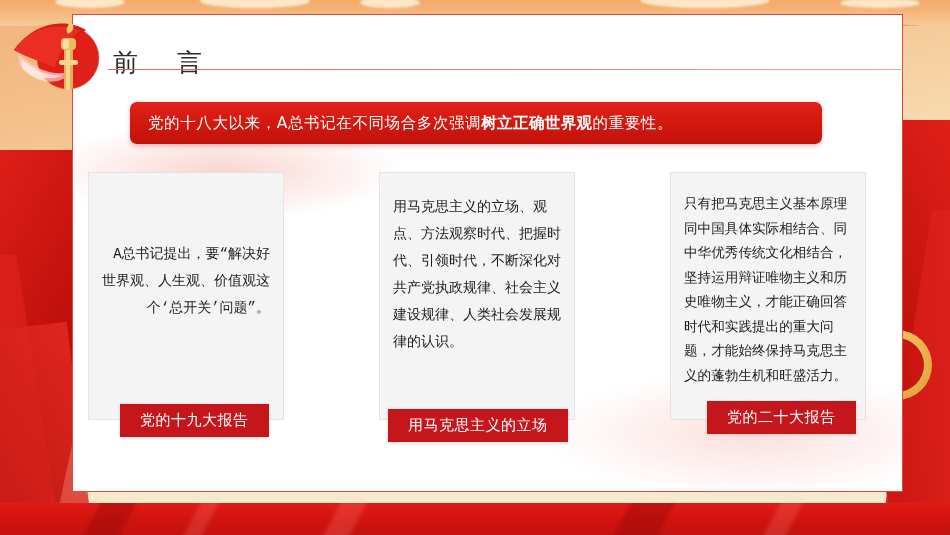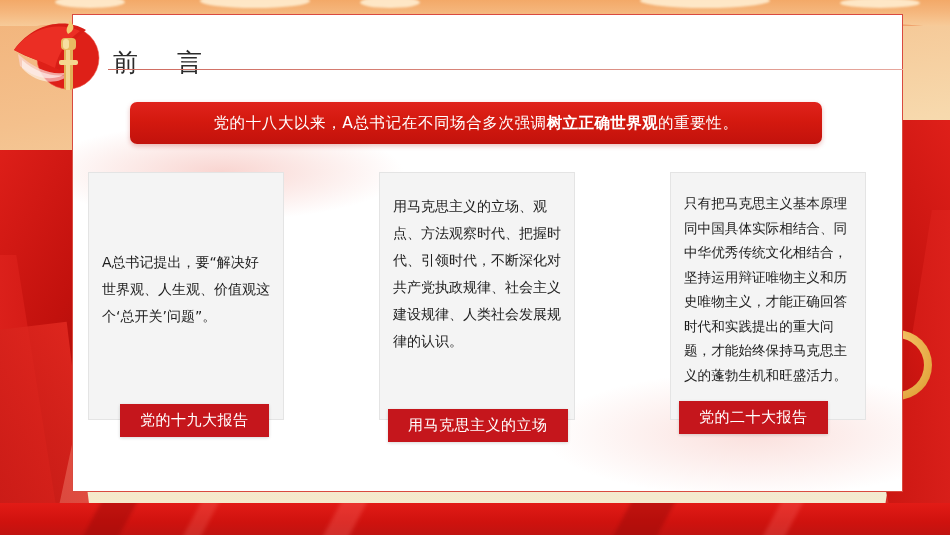--- a/index.html
+++ b/index.html
@@ -169,23 +169,23 @@
   
   .banner {
     position: absolute;
     left: 130px; top: 102px;
     width: 692px; height: 42px;
     border-radius: 7px;
     background: linear-gradient(180deg, #e0231c 0%, #d4190f 45%, #c2120c 100%);
     box-shadow: 0 2px 5px rgba(180,20,15,0.28);
     display: flex;
     align-items: center;
-    justify-content: center;
+    justify-content: flex-start;
     box-sizing: border-box;
-    padding: 0 31px;
+    padding: 0 18px;
   }
   .banner-text {
     color: #ffffff;
     font-size: 15.5px;
     letter-spacing: .6px;
     white-space: nowrap;
     font-family: "DejaVu Sans", "Liberation Sans", sans-serif;
   }
   .banner-text b {
     font-weight: bold;
@@ -211,38 +211,38 @@
   .qcard-body {
     position: absolute;
     left: 0; right: 0;
     padding: 12px 13px 0 13px;
     color: #1d1d1d;
     font-size: 14px;
     line-height: 27px;
     font-family: "DejaVu Sans", "Liberation Sans", sans-serif;
     box-sizing: border-box;
   }
-  .qcard-1 .qcard-body { top: 64px; text-align: left; }
+  .qcard-1 .qcard-body { top: 56px; text-align: right; font-family: Liberation Mono, monospace; }
   .qcard-2 .qcard-body { top: 8px; }
   .qcard-3 .qcard-body { top: 6px; font-size: 13.6px; line-height: 24.5px; }
 
   .qlabel {
     position: absolute;
     color: #ffffff;
     background: #c5161c;
     font-size: 15px;
     letter-spacing: .5px;
     padding: 7px 20px;
     white-space: nowrap;
     font-family: "DejaVu Sans", "Liberation Sans", sans-serif;
     box-shadow: 0 1px 3px rgba(0,0,0,0.16);
   }
   .qlabel-1 { left: 31px;  top: 231px; }
   .qlabel-2 { left: 8px;   top: 236px; }
-  .qlabel-3 { left: 8px;  top: 228px; }
+  .qlabel-3 { left: 36px;  top: 228px; }
 </style>
 </head>
 <body>
 
 <div id="slide">
 
   <div class="sky">
     <div class="cloud c1"></div>
     <div class="cloud c2"></div>
     <div class="cloud c3"></div>

